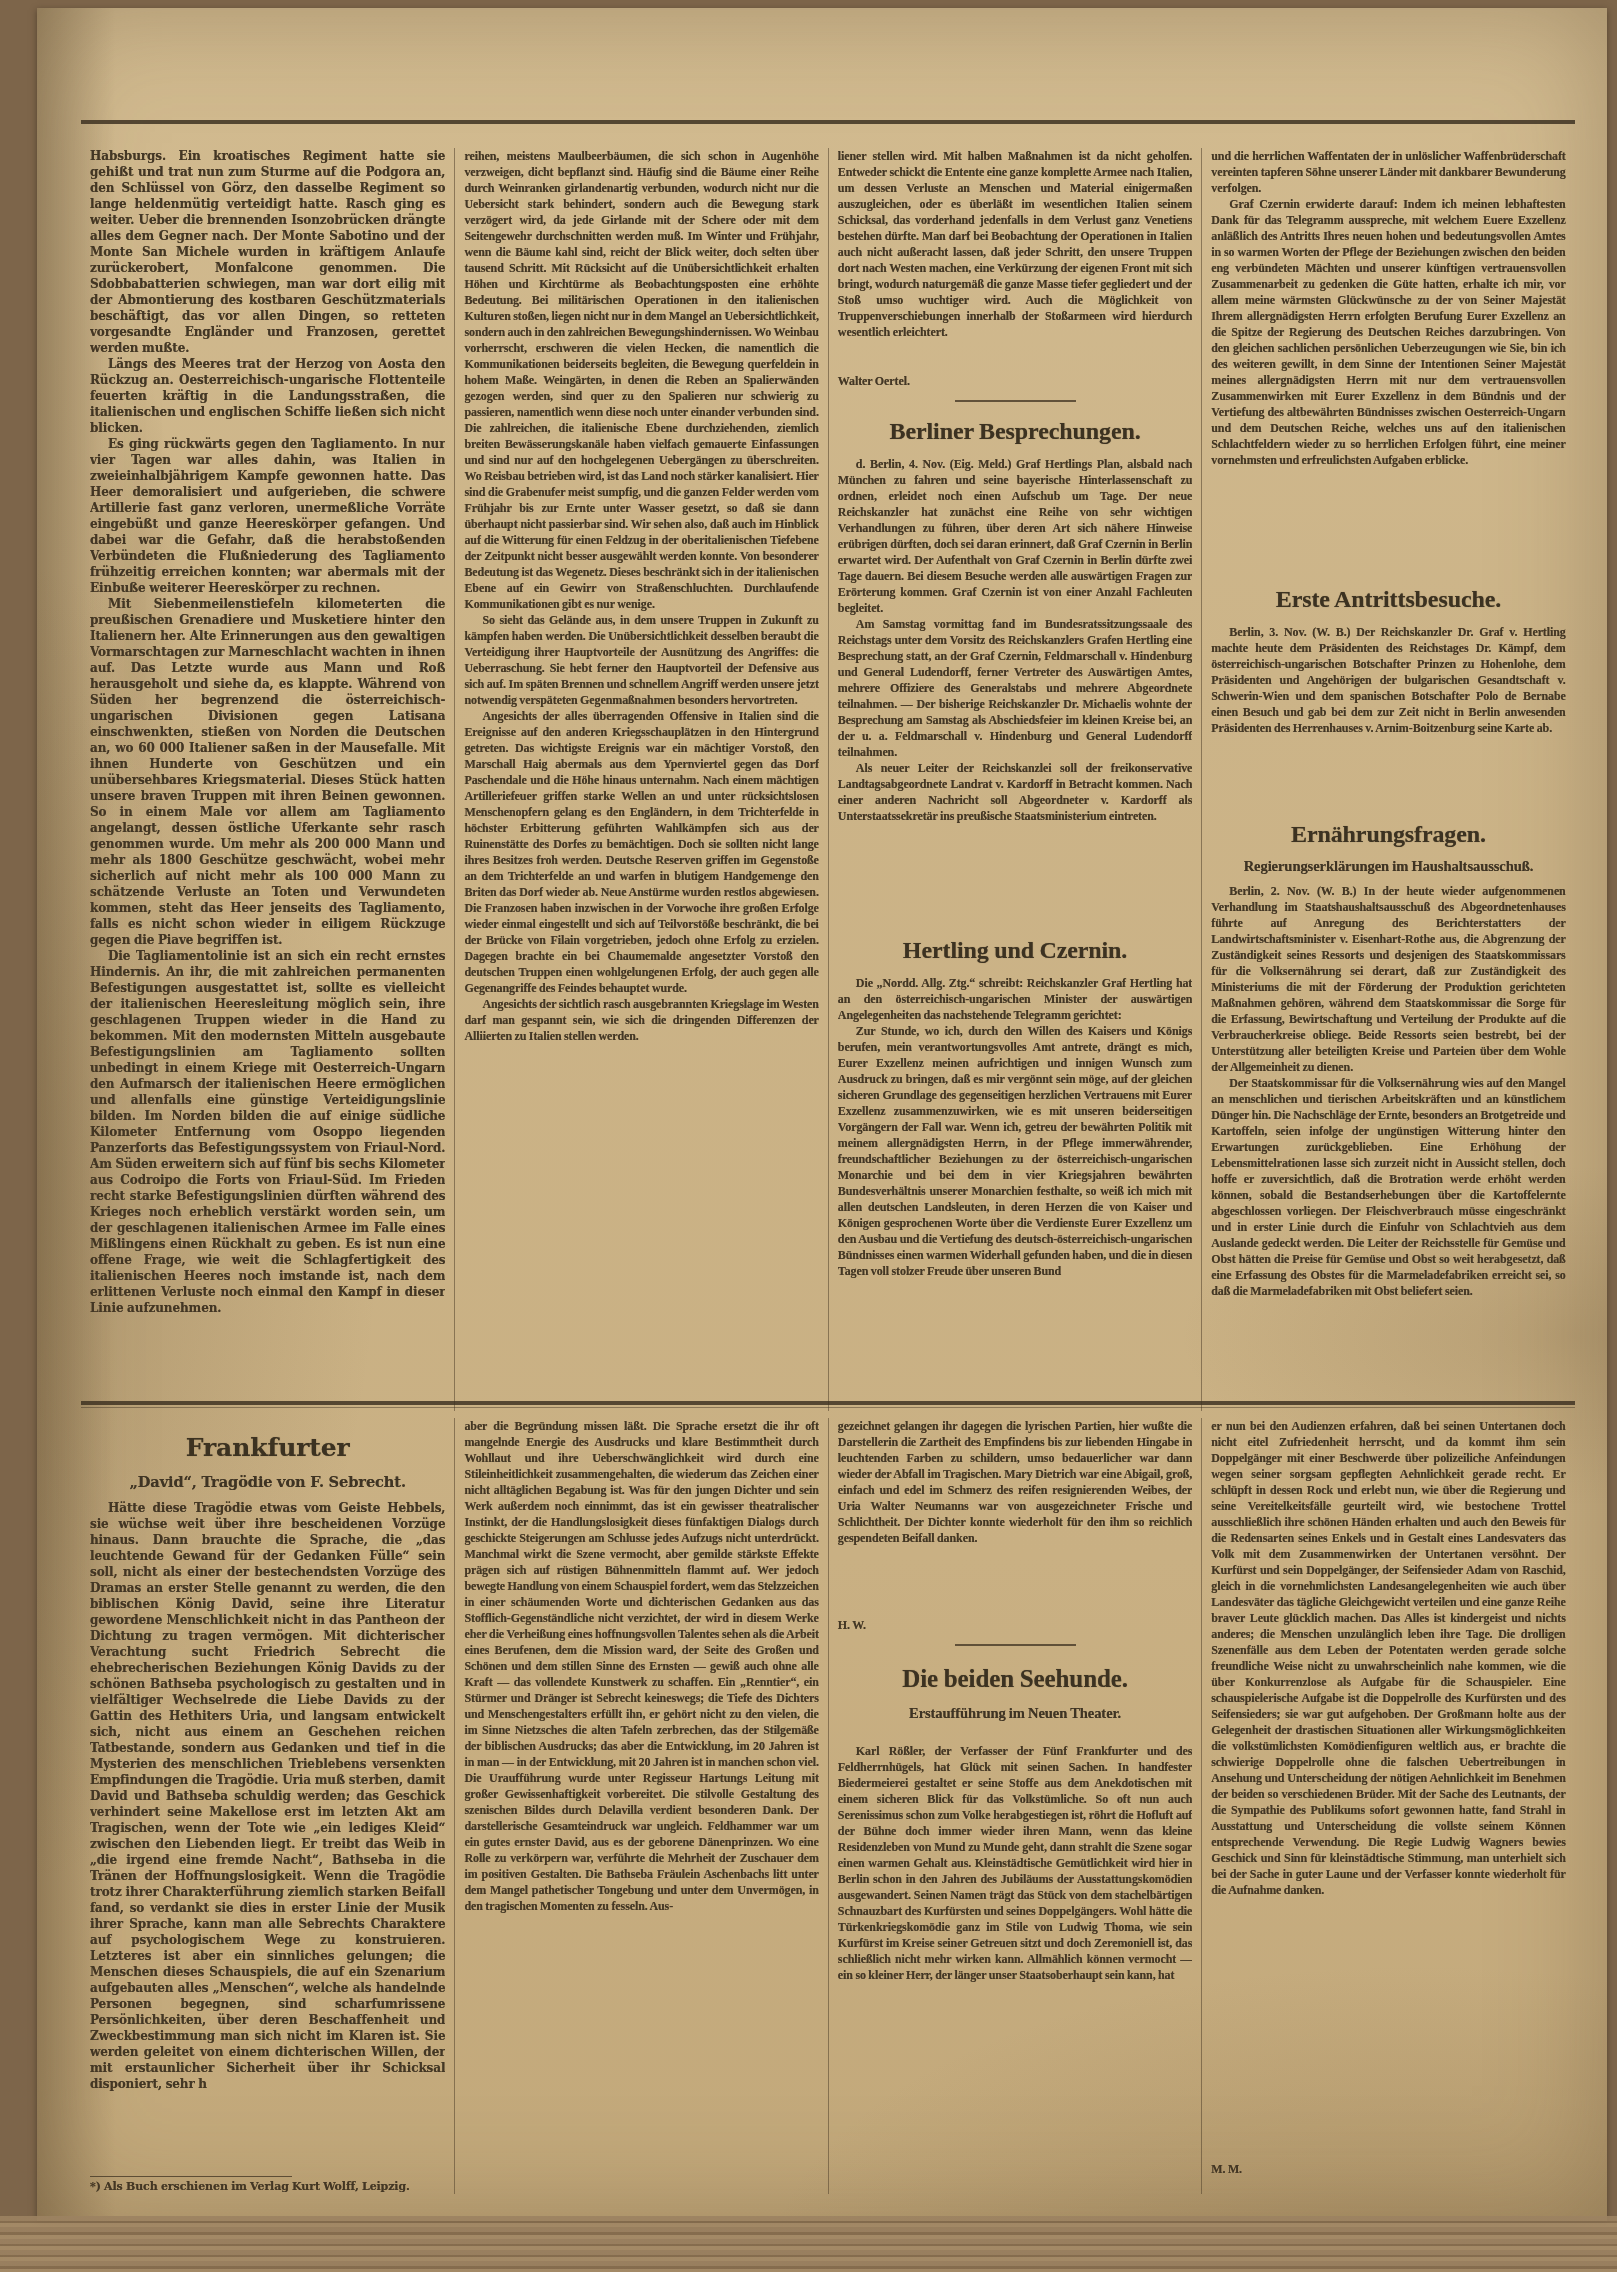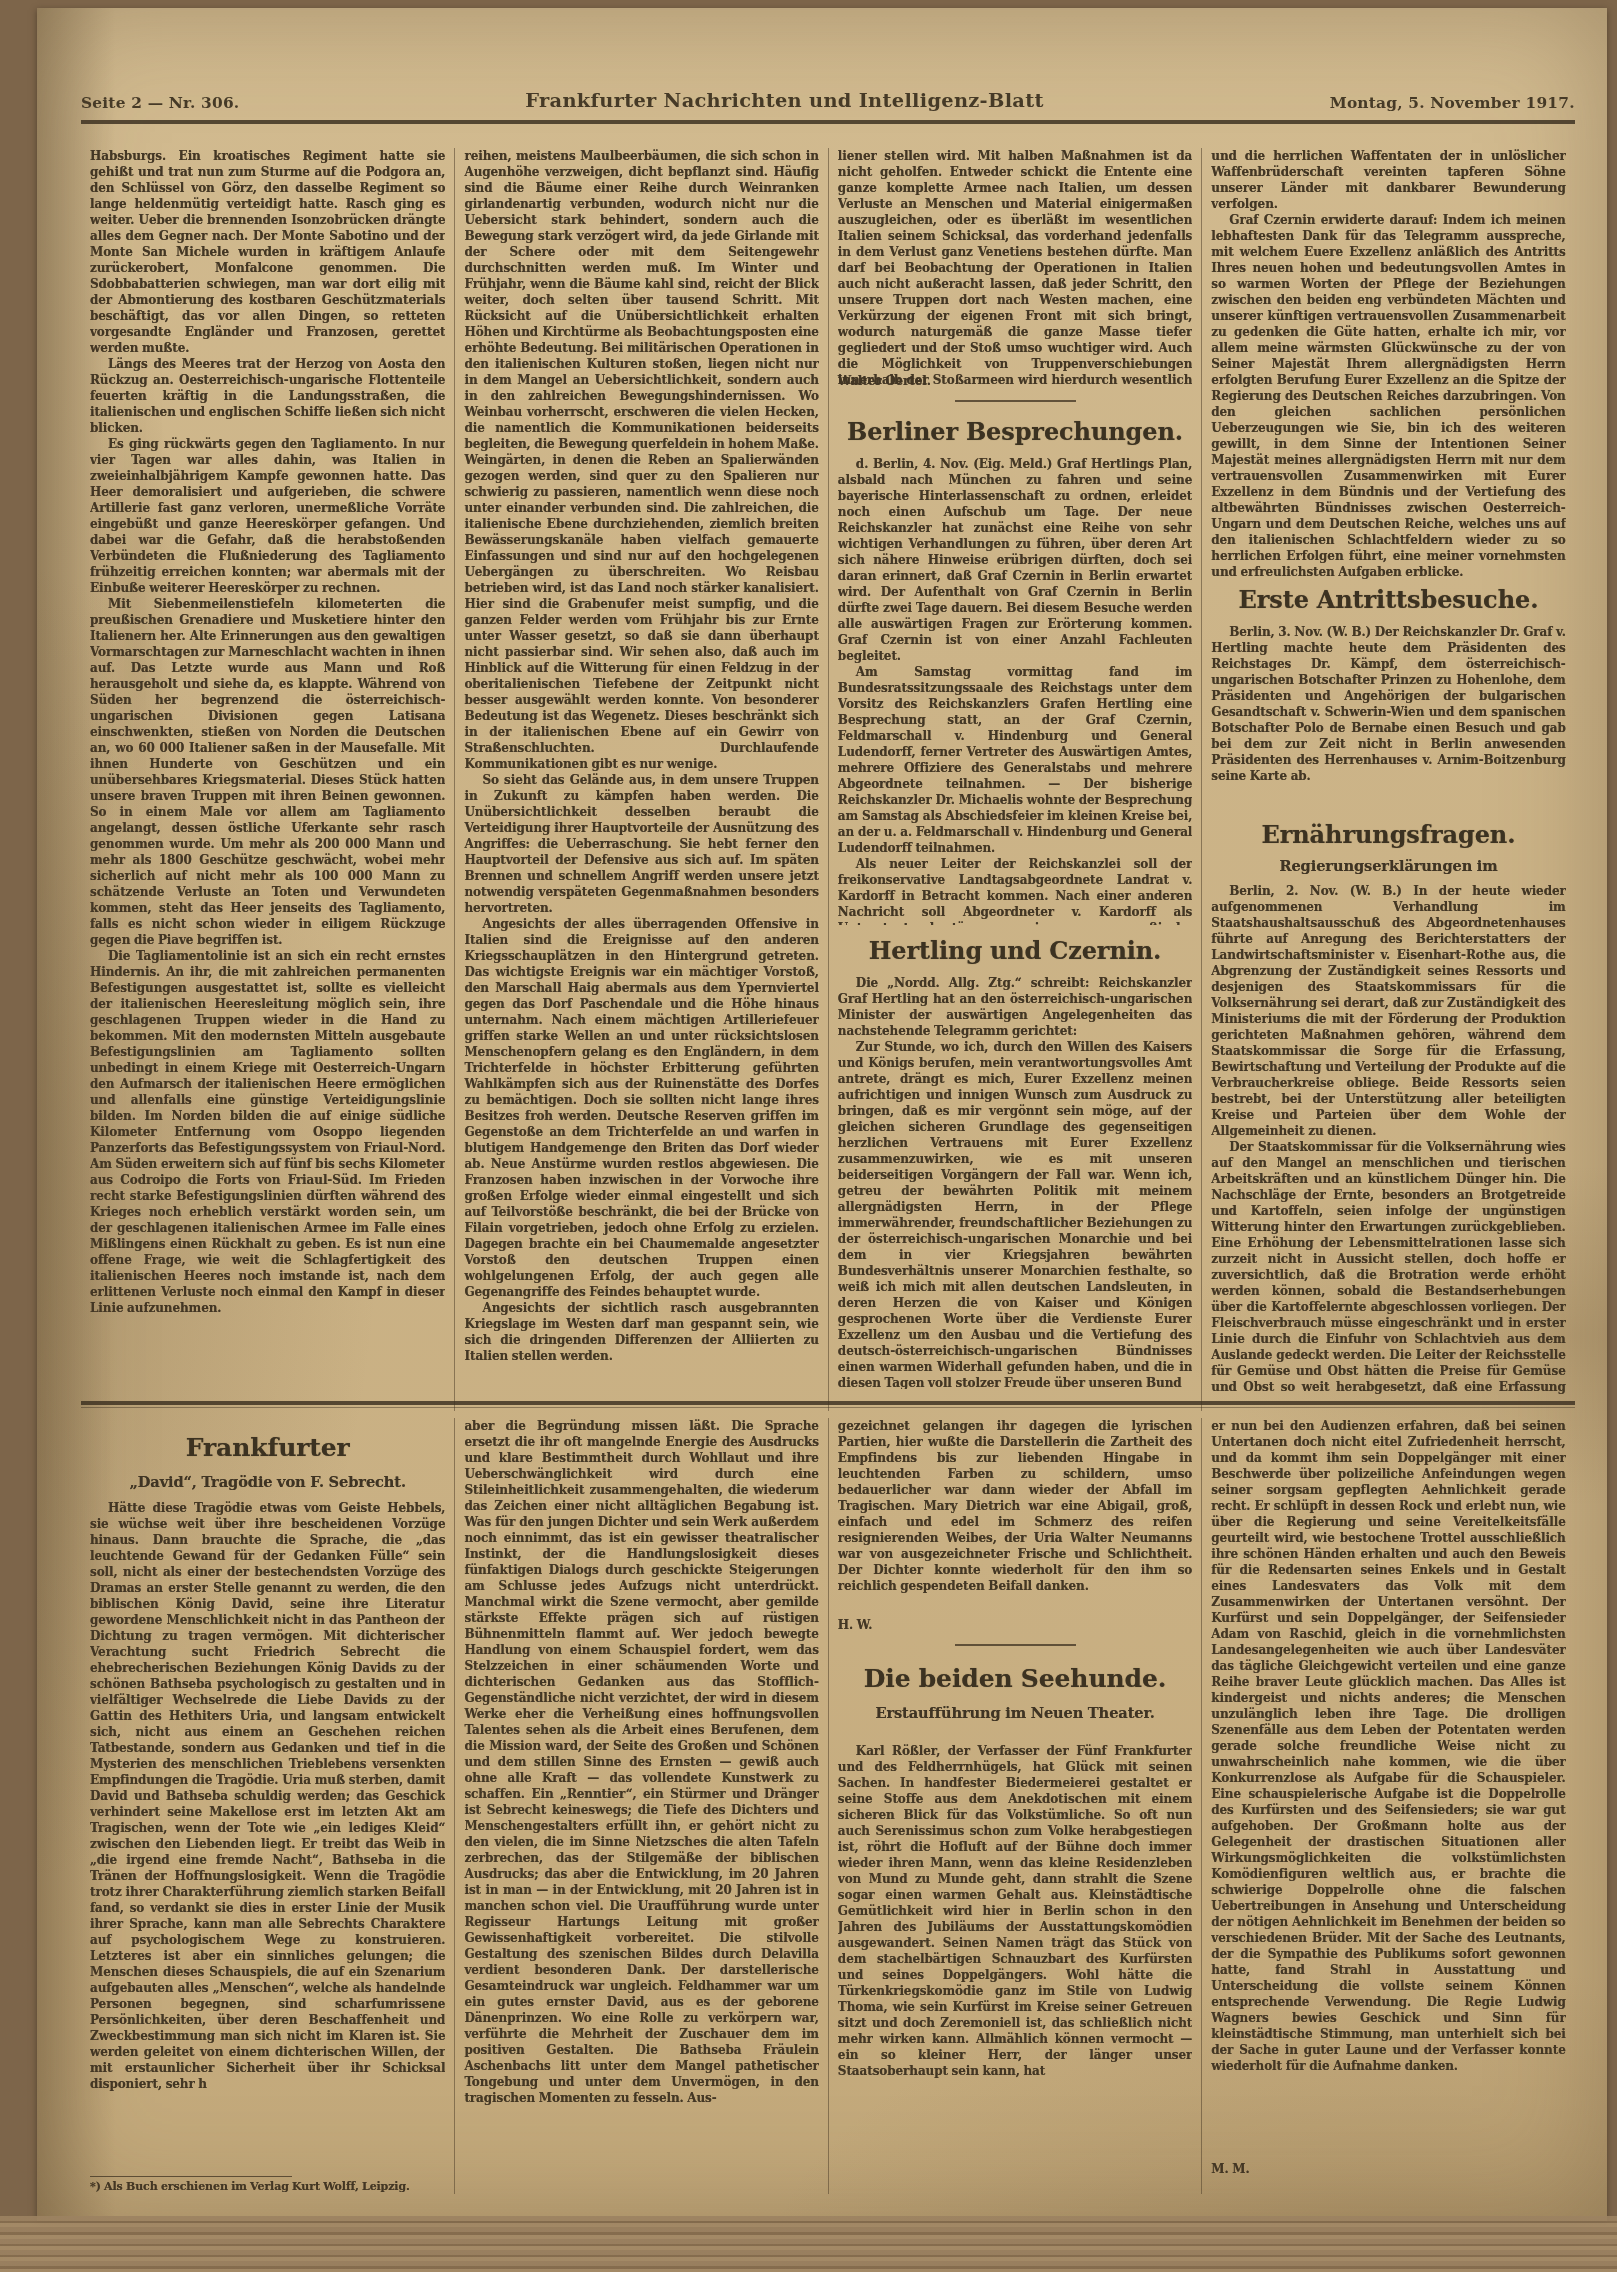--- a/index.html
+++ b/index.html
@@ -30,21 +30,21 @@
 
   
   .section{position:absolute;left:0;right:0;display:grid;
     grid-template-columns:repeat(4,1fr);}
   .section.top{top:140px;height:1263px;}
   .section.bottom{top:1410px;height:776px;}
   .col{position:relative;overflow:hidden;padding:0 9px;
     color:rgba(66,53,35,.96);font-size:12px;line-height:16px;font-weight:bold;
     text-align:justify;letter-spacing:-0.1px;word-spacing:-0.4px;
     text-shadow:0 0 0.6px rgba(66,53,35,.65);}
-  .col + .col{border-left:1.6px solid rgba(82,66,44,.55);}
+  .col + .col{border-left:1.6px solid rgba(82,66,44,.55);font-family:Liberation Serif, serif;}
   .para{margin:0;text-indent:1.5em;}
   .para.noindent{text-indent:0;}
   .block{overflow:hidden;}
   .fill{overflow:hidden;}
   .sig{margin-top:-16px;padding-right:4.9px;font-weight:bold;}
   .hr-short{border:0;border-top:2px solid rgba(70,56,38,.8);width:121px;margin:10.5px auto 10.5px auto;}
   .hr-foot{border:0;border-top:1.6px solid rgba(70,56,38,.8);width:202px;margin:6.5px 0 3.2px 0;}
   h2.headline{margin:0;text-align:center;font-weight:bold;color:#3c3221;
     text-shadow:0 0 0.8px rgba(60,48,32,.6);}
   h2.h-28{font-size:24px;line-height:39px;height:39px;overflow:hidden;}
@@ -65,25 +65,20 @@
 </style>
 </head>
 <body>
 
 <div class="scan">
   <div class="stain s1"></div>
   <div class="page">
     <div class="stain s2"></div>
     <div class="inner">
 
-      <div class="masthead">
-        <span class="mh-side">Seite 2 — Nr. 306.</span>
-        <span class="mh-title">Frankfurter Nachrichten und Intelligenz-Blatt</span>
-        <span class="mh-side">Montag, 5. November 1917.</span>
-      </div>
       <div class="rule-header"></div>
 
       <div class="section top">
 
         <div class="col">
           <div class="fill" style="height:1263px">
               <p class="para noindent">Habsburgs. Ein kroatisches Regiment hatte sie gehißt und trat nun zum Sturme auf die Podgora an, den Schlüssel von Görz, den dasselbe Regiment so lange heldenmütig verteidigt hatte. Rasch ging es weiter. Ueber die brennenden Isonzobrücken drängte alles dem Gegner nach. Der Monte Sabotino und der Monte San Michele wurden in kräftigem Anlaufe zurückerobert, Monfalcone genommen. Die Sdobbabatterien schwiegen, man war dort eilig mit der Abmontierung des kostbaren Geschützmaterials beschäftigt, das vor allen Dingen, so retteten vorgesandte Engländer und Franzosen, gerettet werden mußte.</p>
               <p class="para">Längs des Meeres trat der Herzog von Aosta den Rückzug an. Oesterreichisch-ungarische Flottenteile feuerten kräftig in die Landungsstraßen, die italienischen und englischen Schiffe ließen sich nicht blicken.</p>
               <p class="para">Es ging rückwärts gegen den Tagliamento. In nur vier Tagen war alles dahin, was Italien in zweieinhalbjährigem Kampfe gewonnen hatte. Das Heer demoralisiert und aufgerieben, die schwere Artillerie fast ganz verloren, unermeßliche Vorräte eingebüßt und ganze Heereskörper gefangen. Und dabei war die Gefahr, daß die herabstoßenden Verbündeten die Flußniederung des Tagliamento frühzeitig erreichen konnten; war abermals mit der Einbuße weiterer Heereskörper zu rechnen.</p>
               <p class="para">Mit Siebenmeilenstiefeln kilometerten die preußischen Grenadiere und Musketiere hinter den Italienern her. Alte Erinnerungen aus den gewaltigen Vormarschtagen zur Marneschlacht wachten in ihnen auf. Das Letzte wurde aus Mann und Roß herausgeholt und siehe da, es klappte. Während von Süden her begrenzend die österreichisch-ungarischen Divisionen gegen Latisana einschwenkten, stießen von Norden die Deutschen an, wo 60 000 Italiener saßen in der Mausefalle. Mit ihnen Hunderte von Geschützen und ein unübersehbares Kriegsmaterial. Dieses Stück hatten unsere braven Truppen mit ihren Beinen gewonnen. So in einem Male vor allem am Tagliamento angelangt, dessen östliche Uferkante sehr rasch genommen wurde. Um mehr als 200 000 Mann und mehr als 1800 Geschütze geschwächt, wobei mehr sicherlich auf nicht mehr als 100 000 Mann zu schätzende Verluste an Toten und Verwundeten kommen, steht das Heer jenseits des Tagliamento, falls es nicht schon wieder in eiligem Rückzuge gegen die Piave begriffen ist.</p>

